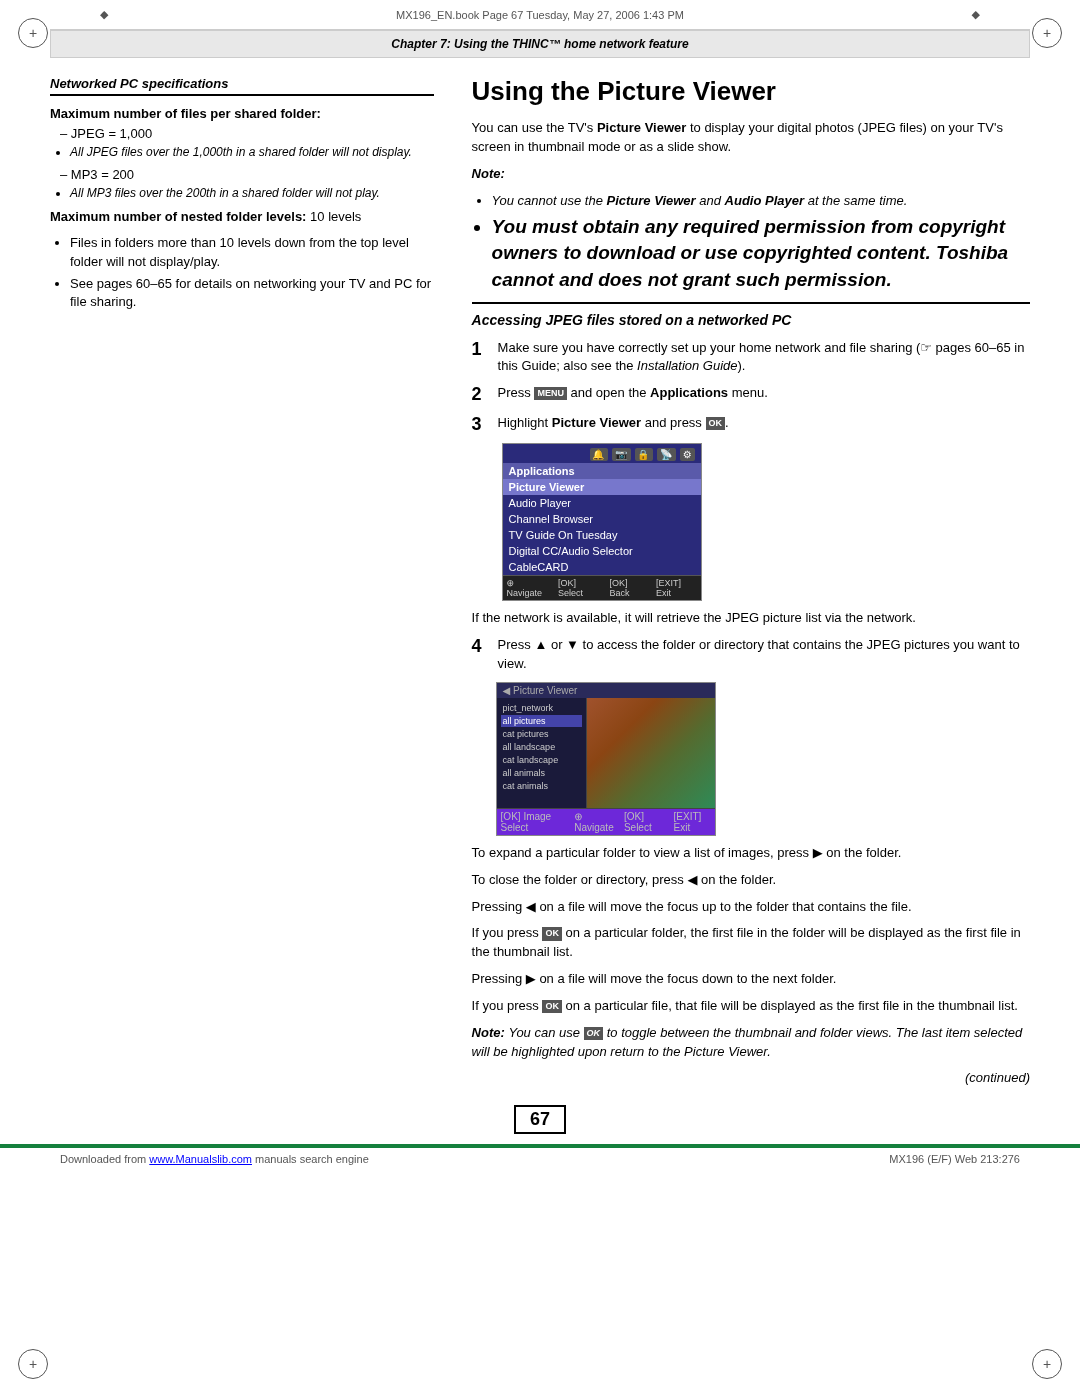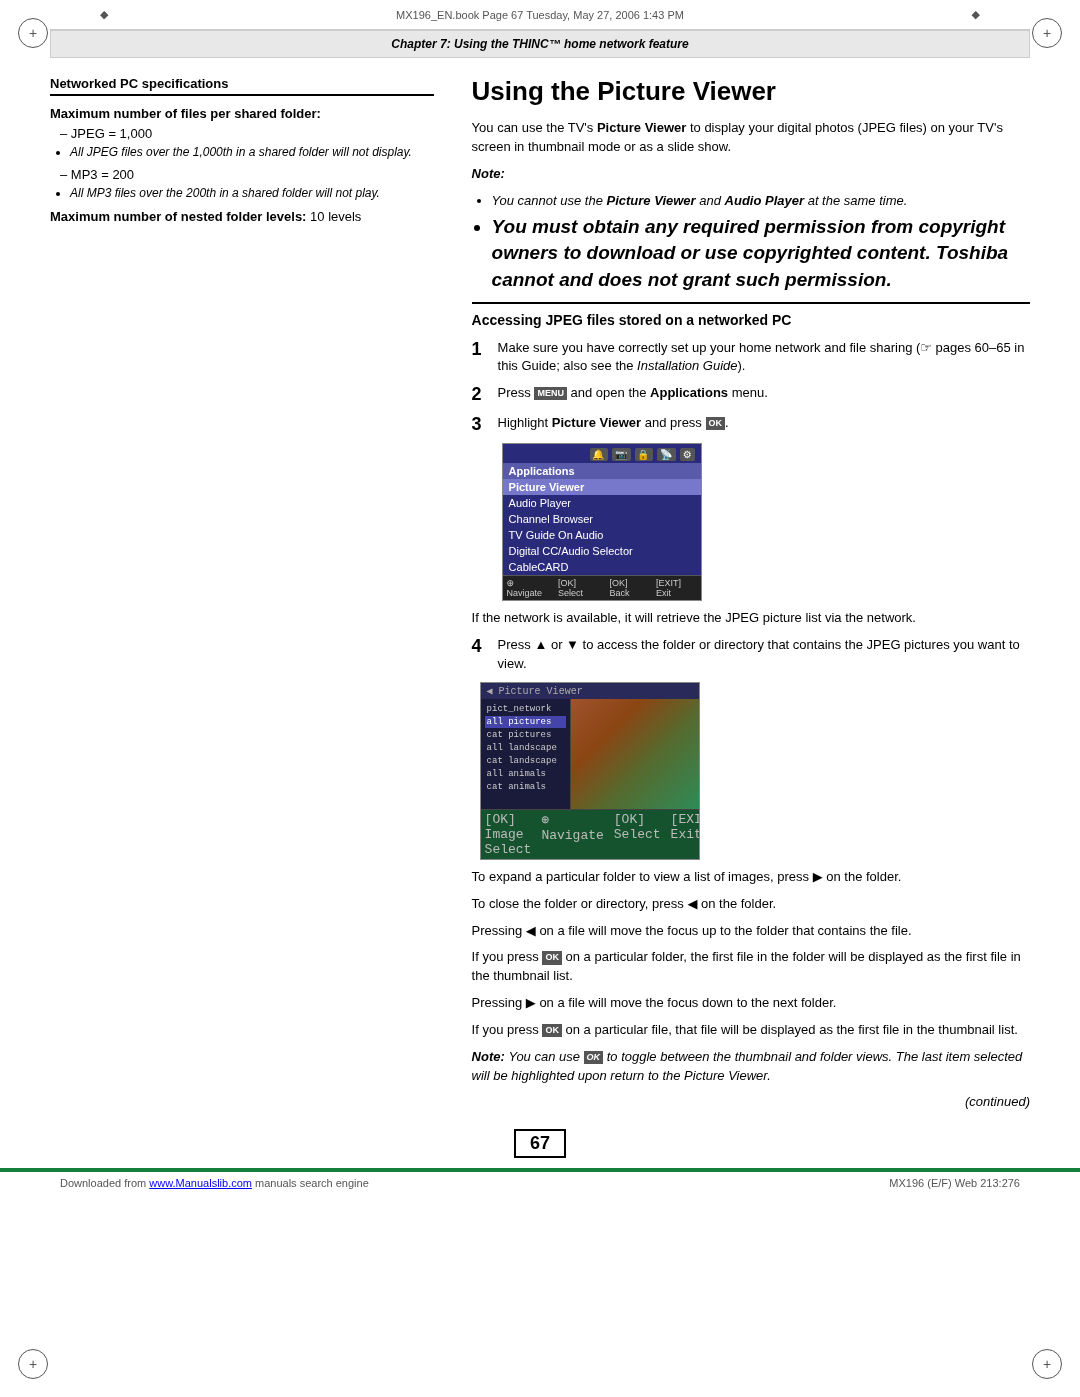--- a/index.html
+++ b/index.html
@@ -77,20 +77,21 @@
       padding-left: 10px;
       border-left: none;
     }
 
     .section-title {
       font-size: 13px;
       font-weight: bold;
       border-bottom: 2px solid #000;
       padding-bottom: 3px;
       margin-bottom: 10px;
+      font-style: italic;
     }
 
     .subsection-title {
       font-size: 13px;
       font-weight: bold;
       margin-bottom: 5px;
       margin-top: 10px;
     }
 
     .big-title {
@@ -205,26 +206,25 @@
       padding: 2px 4px;
       font-size: 9px;
       color: #ccc;
       border-top: 1px solid #555;
     }
 
     
     .viewer-img {
       width: 220px;
       border: 1px solid #888;
-      margin: 8px auto 8px 8px;
+      margin: 8px auto 8px 24px;
       background: #1a1a2a;
       color: #ccc;
       font-size: 10px;
       overflow: hidden;
-      font-family: Liberation Mono, monospace;
     }
 
     .viewer-img .viewer-title {
       background: #2a2a5a;
       padding: 2px 6px;
       font-size: 10px;
       color: #aaa;
     }
 
     .viewer-img .viewer-body {
@@ -263,25 +263,25 @@
     .viewer-img .viewer-preview .photo-sim {
       width: 100%;
       height: 100%;
       background: linear-gradient(135deg, #a0522d 0%, #8b4513 30%, #556b2f 60%, #2e8b57 100%);
       display: flex;
       align-items: center;
       justify-content: center;
     }
 
     .viewer-img .viewer-footer {
-      background: #14532d;
+      background: #6d28d9;
       display: flex;
       gap: 10px;
       padding: 2px 4px;
-      font-size: 13px;
+      font-size: 10px;
       color: #bbb;
       border-top: 1px solid #444;
     }
 
     
     .page-num-bar {
       text-align: center;
       margin: 20px 50px 10px 50px;
     }
 
@@ -371,20 +371,24 @@
     </ul>
     <div class="dash-item">– MP3 = 200</div>
     <ul>
       <li>All MP3 files over the 200th in a shared folder will not play.</li>
     </ul>
 
     <p>
       <span class="bold">Maximum number of nested folder levels:</span><span> 10 levels</span>
     </p>
 
+    <ul style="list-style:disc; margin-left:20px;">
+      <li style="font-style:normal; font-size:13px; margin-bottom:4px;">Files in folders more than 10 levels down from the top level folder will not display/play.</li>
+      <li style="font-style:normal; font-size:13px; margin-bottom:4px;">See pages 60–65 for details on networking your TV and PC for file sharing.</li>
+    </ul>
 
   </div>
 
   <div class="right-col">
 
     <div class="big-title">Using the Picture Viewer</div>
 
     <p>You can use the TV's <span class="bold">Picture Viewer</span> to display your digital photos (JPEG files) on your TV's screen in thumbnail mode or as a slide show.</p>
 
     <div class="note-block">
@@ -418,21 +422,21 @@
         <span>🔔</span>
         <span>📷</span>
         <span>🔒</span>
         <span>📡</span>
         <span>⚙</span>
       </div>
       <div class="app-title">Applications</div>
       <div class="menu-item selected">Picture Viewer</div>
       <div class="menu-item">Audio Player</div>
       <div class="menu-item">Channel Browser</div>
-      <div class="menu-item">TV Guide On Audio</div>
+      <div class="menu-item">TV Guide On Tuesday</div>
       <div class="menu-item">Digital CC/Audio Selector</div>
       <div class="menu-item">CableCARD</div>
       <div class="menu-footer">
         <span>⊕ Navigate</span>
         <span>[OK] Select</span>
         <span>[OK] Back</span>
         <span>[EXIT] Exit</span>
       </div>
     </div>
 

